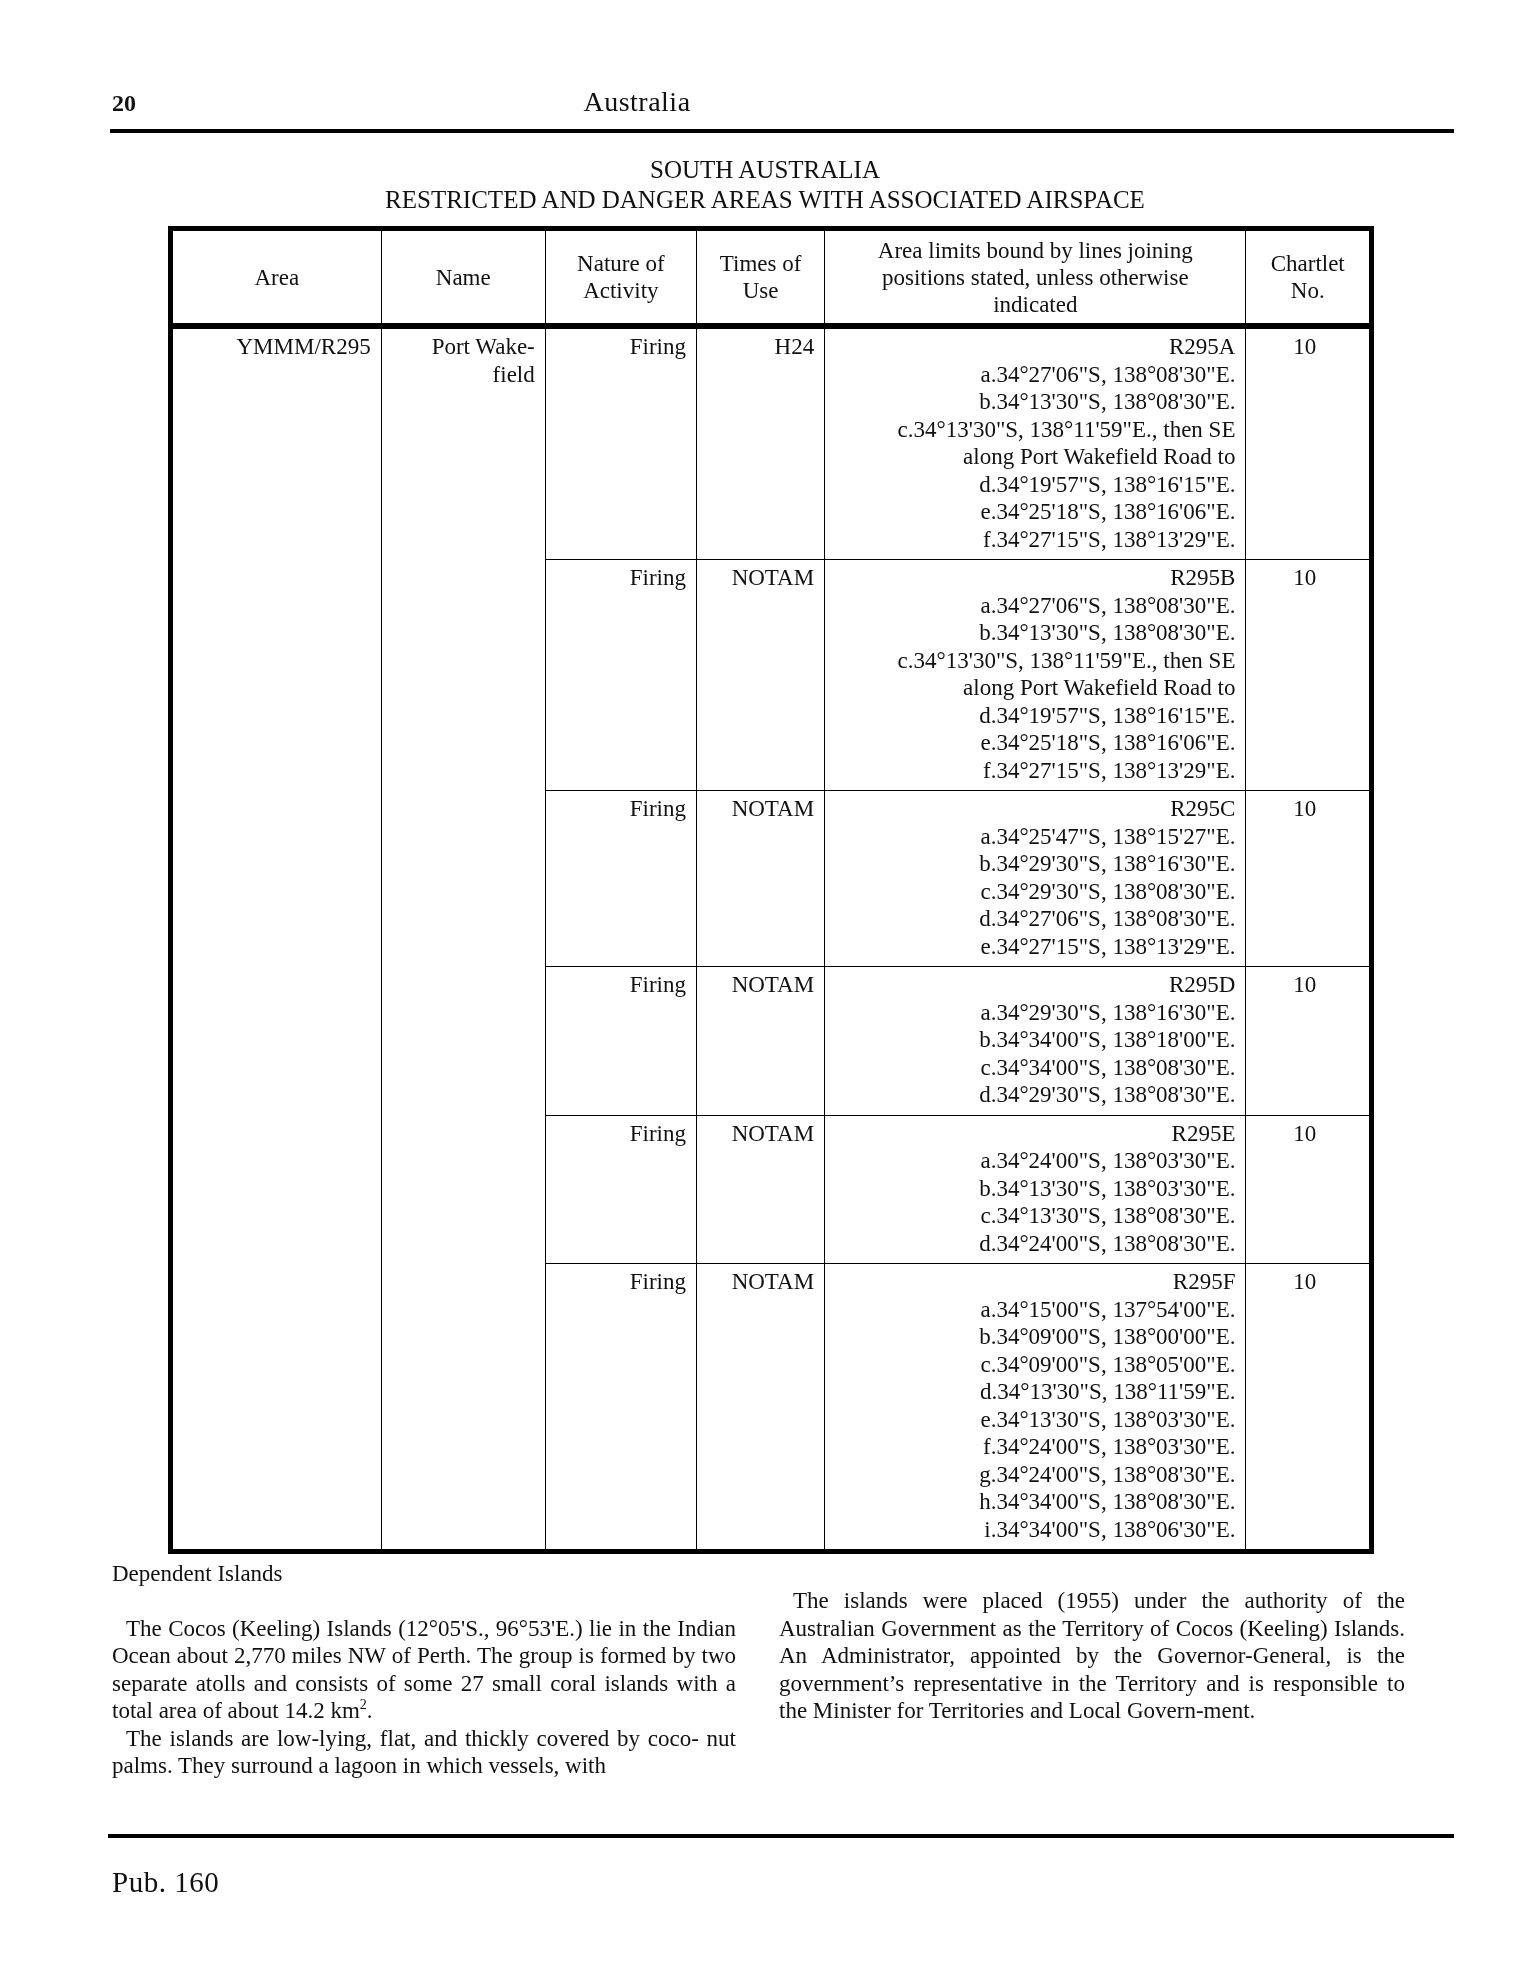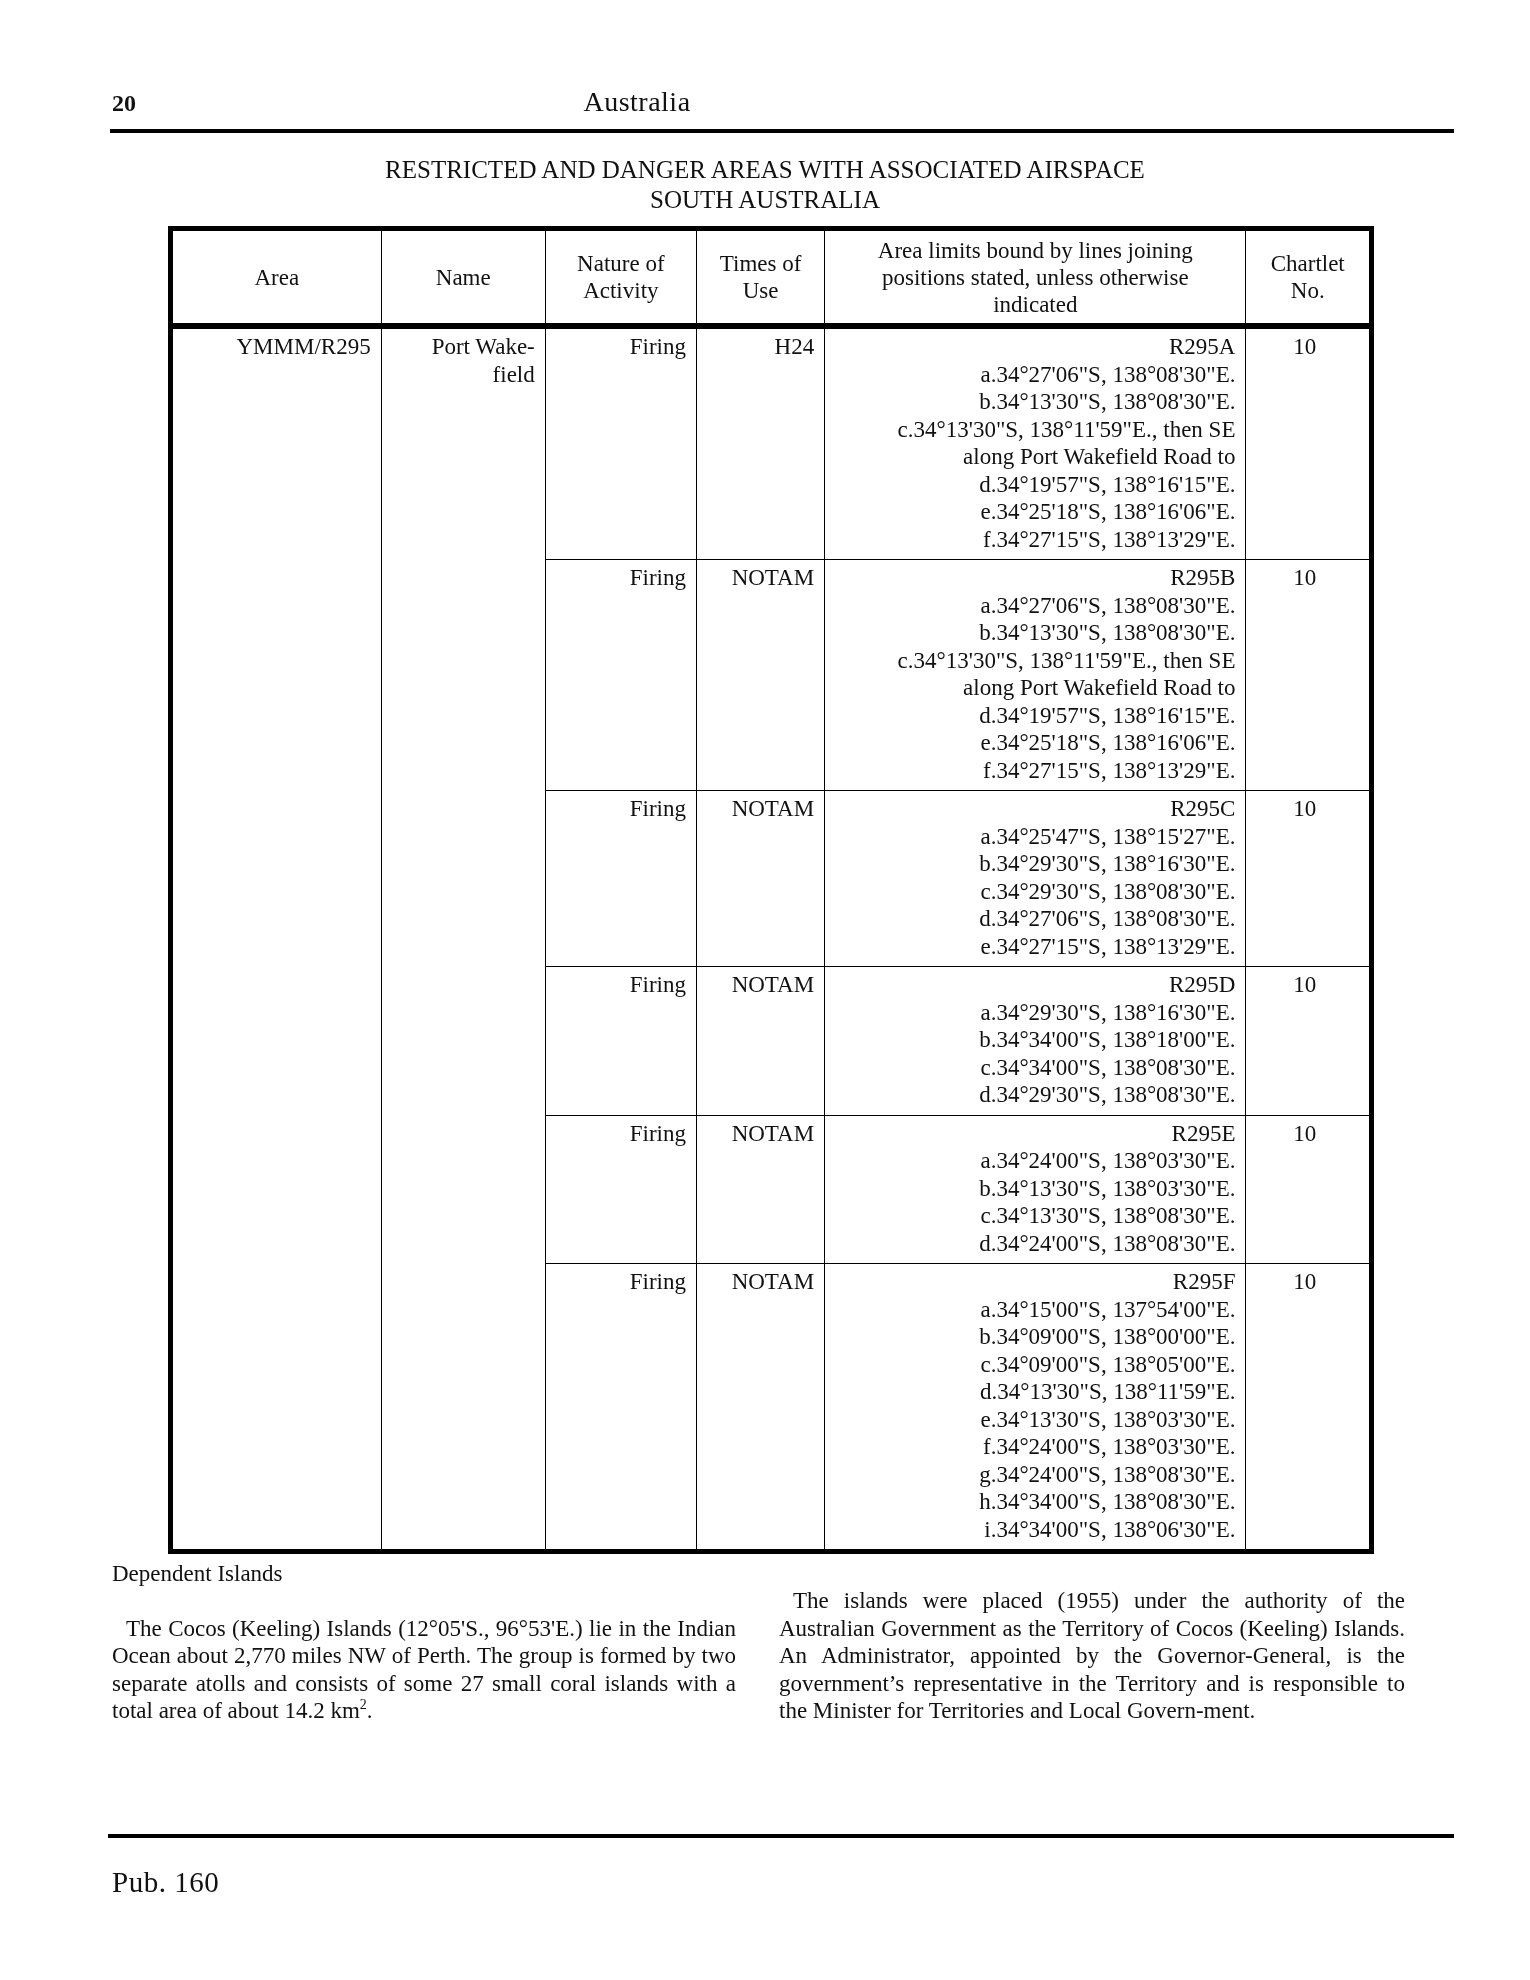--- a/index.html
+++ b/index.html
@@ -39,22 +39,22 @@
   .footer { position: absolute; left: 112px; top: 1866px; font-size: 29px; letter-spacing: 0.5px; }
 </style>
 </head>
 <body>
 
 <div class="page-num">20</div>
 <div class="running-head">Australia</div>
 <div class="rule-top"></div>
 
 <div class="table-title">
+  <div>SOUTH AUSTRALIA</div>
   <div>RESTRICTED AND DANGER AREAS WITH ASSOCIATED AIRSPACE</div>
-  <div>SOUTH AUSTRALIA</div>
 </div>
 
 <table class="tbl">
   <thead>
     <tr>
       <th style="width:188px"><span>Area</span></th>
       <th style="width:146px"><span>Name</span></th>
       <th style="width:132px">
         <div>Nature of</div>
           <div>Activity</div>
@@ -164,20 +164,21 @@
         </td>
         <td class="chart">10</td>
       </tr>
     </tbody>
 </table>
 
 <div class="body-col left-col">
   <span class="heading">Dependent Islands</span>
   <div class="gap"></div>
   <p class="para"><span>The Cocos (Keeling) Islands (12°05'S., 96°53'E.) lie in the Indian Ocean about 2,770 miles NW of Perth. The group is formed by two separate atolls and consists of some 27 small coral islands with a total area of about 14.2 km</span><sup>2</sup><span>.</span></p>
+  <p class="para">The islands are low-lying, flat, and thickly covered by coco- nut palms. They surround a lagoon in which vessels, with</p>
 </div>
 
 <div class="body-col right-col">
   <div class="gap"></div>
   <p class="para">The islands were placed (1955) under the authority of the Australian Government as the Territory of Cocos (Keeling) Islands. An Administrator, appointed by the Governor-General, is the government’s representative in the Territory and is responsible to the Minister for Territories and Local Govern-ment.</p>
 </div>
 
 <div class="rule-bottom"></div>
 <div class="footer">Pub. 160</div>
 

